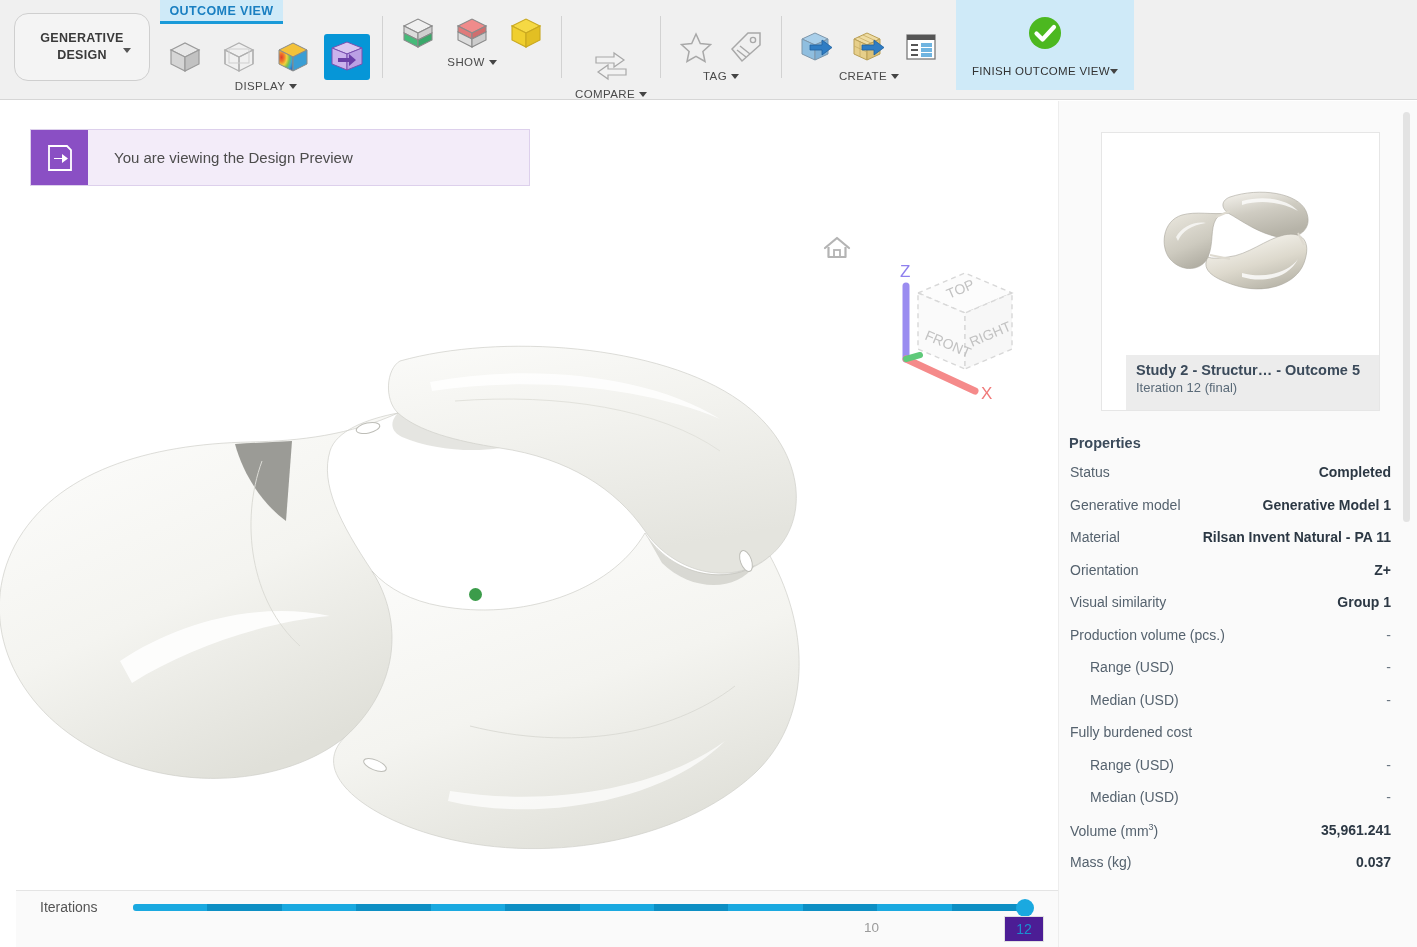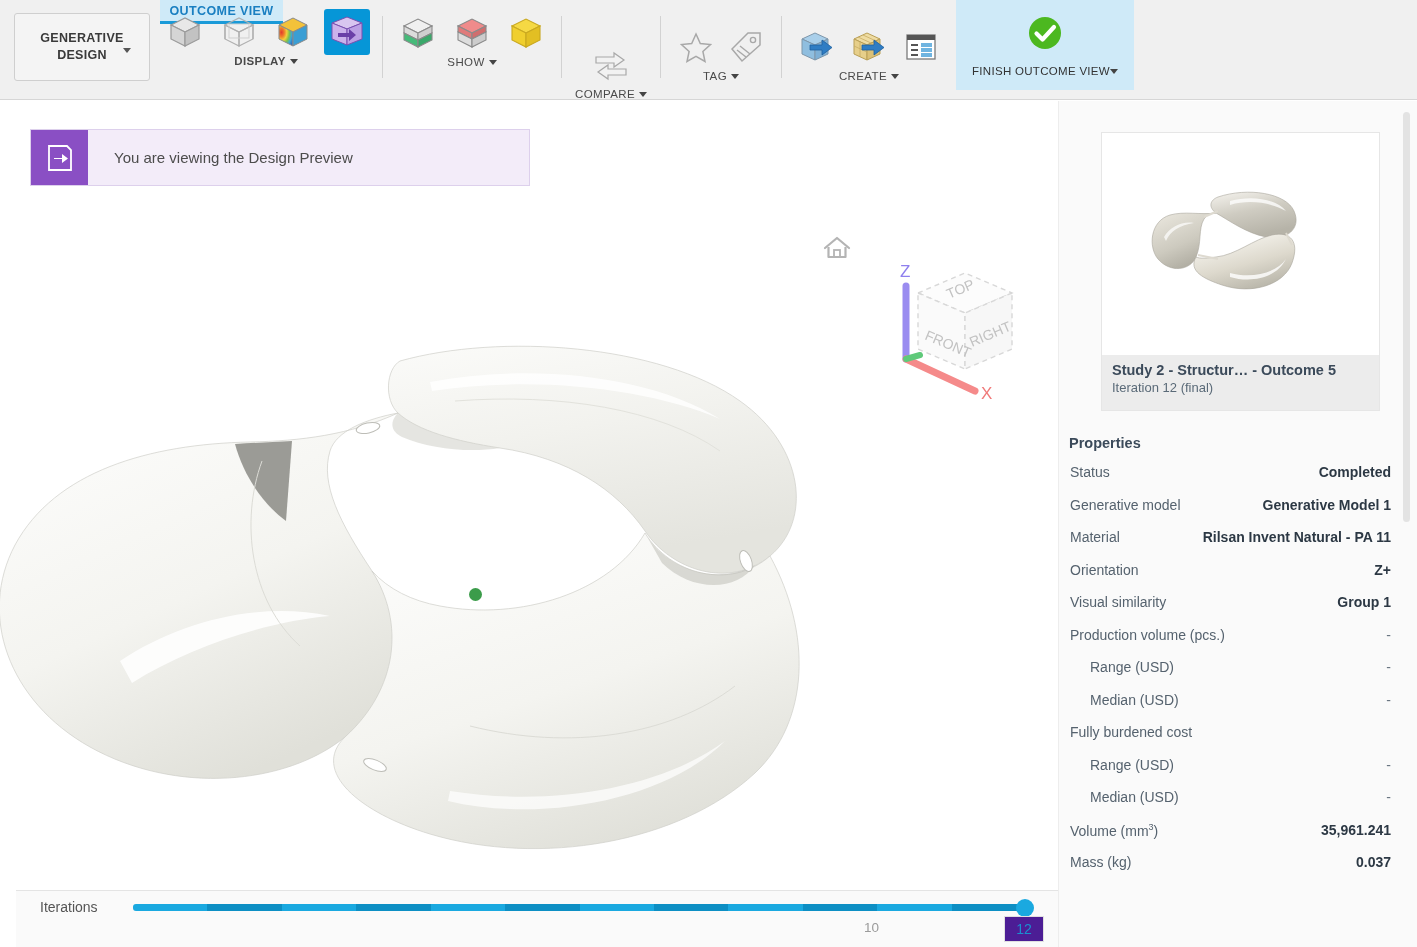--- a/index.html
+++ b/index.html
@@ -13,21 +13,21 @@
 
   
   .toolbar {
     position: absolute; left: 0; top: 0; width: 1417px; height: 100px;
     background: #f0f0f0;
     border-bottom: 1px solid #d6d6d6;
     display: flex; align-items: flex-start;
   }
   .gd-button {
     width: 136px; height: 68px; margin: 13px 0 0 14px;
-    border: 1px solid #cfcfcf; border-radius: 3px;
+    border: 1px solid #cfcfcf; border-radius: 14px;
     background: #f4f4f4;
     display: flex; align-items: center; justify-content: center;
     position: relative; cursor: pointer;
   }
   .gd-label {
     font-size: 12.5px; font-weight: bold; color: #3a3a3a;
     text-align: center; line-height: 17px; letter-spacing: .3px;
   }
   .gd-caret {
     position: absolute; right: 18px; top: 34px;
@@ -164,21 +164,21 @@
     display: flex; align-items: center; justify-content: center;
   }
 
   
   .rpanel {
     position: absolute; left: 1058px; top: 101px; width: 359px; height: 846px;
     background: #fafafa; border-left: 1px solid #ededed;
   }
   .thumb-card {
     position: absolute; left: 42px; top: 31px; width: 279px; height: 279px;
-    background: #ffffff; border: 1px solid #e6e6e6;
+    background: #ffffff; border: 1px solid #e6e6e6; padding-left: 24px;
   }
   .thumb-img {
     width: 100%; height: 222px; background: #ffffff;
     display: flex; align-items: center; justify-content: center;
   }
   .thumb-cap {
     height: 55px; background: #ececec; padding: 7px 10px 0 10px;
   }
   .tc-title {
     font-size: 14.5px; font-weight: bold; color: #3b4a5a;
@@ -224,21 +224,21 @@
         <span>GENERATIVE</span><br>
         <span>DESIGN</span>
       </div>
       <span class="gd-caret"></span>
     </div>
 
     <div class="tabwrap">
       <div class="outcome-tab">
         <span>OUTCOME VIEW</span>
       </div>
-      <div class="group" style="padding-top:7px;font-weight:bold;">
+      <div class="group" style="padding-top:32px;">
         <div class="icons" style="height:50px;">
 
           <div class="icbtn">
             <svg width="40" height="40" viewBox="0 0 40 40">
               <polygon points="6,13 20,6 34,13 20,20" fill="#e8e8e8" stroke="#9a9a9a" stroke-width="1.2"></polygon>
               <polygon points="6,13 20,20 20,34 6,27" fill="#d5d5d5" stroke="#9a9a9a" stroke-width="1.2"></polygon>
               <polygon points="34,13 20,20 20,34 34,27" fill="#c2c2c2" stroke="#9a9a9a" stroke-width="1.2"></polygon>
             </svg>
           </div>
 

